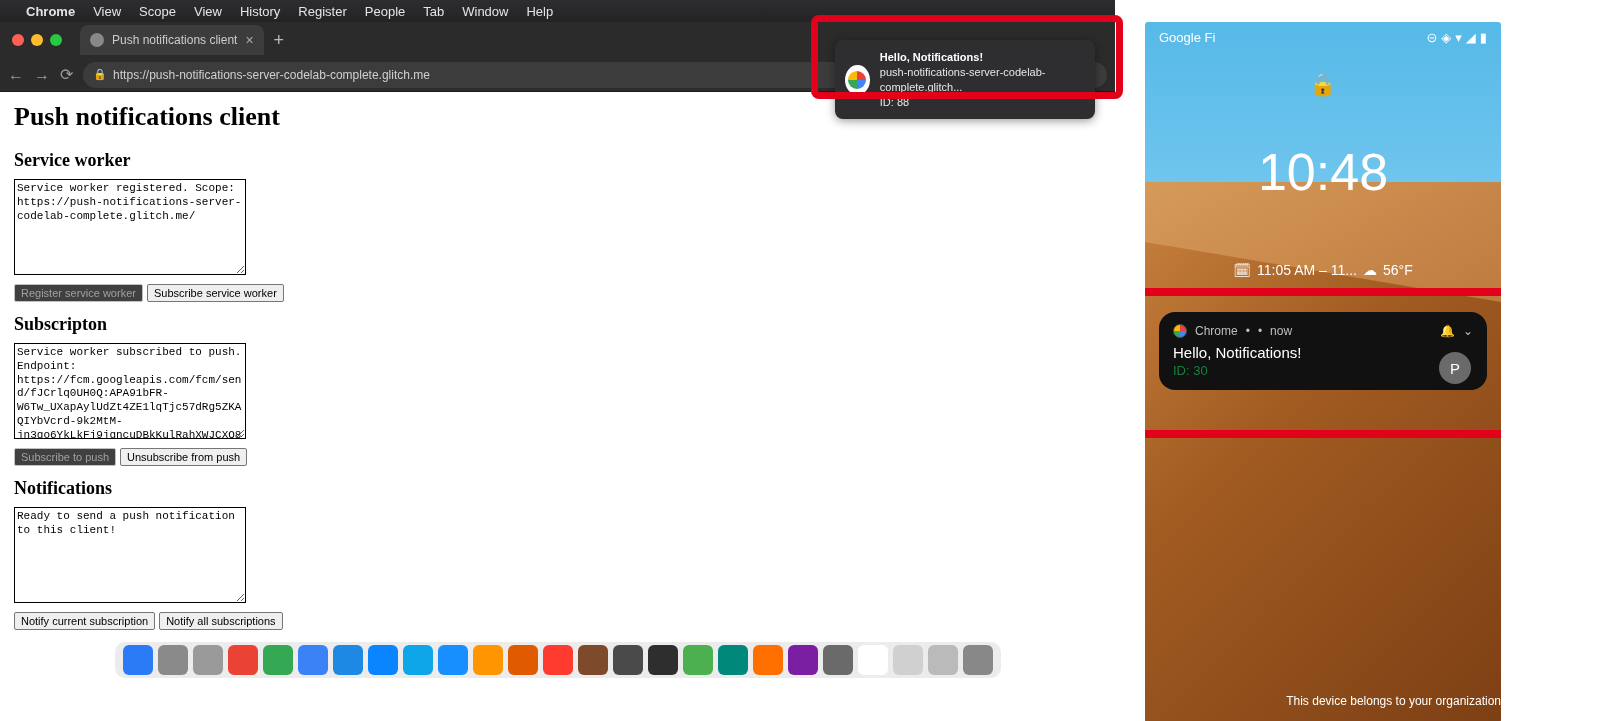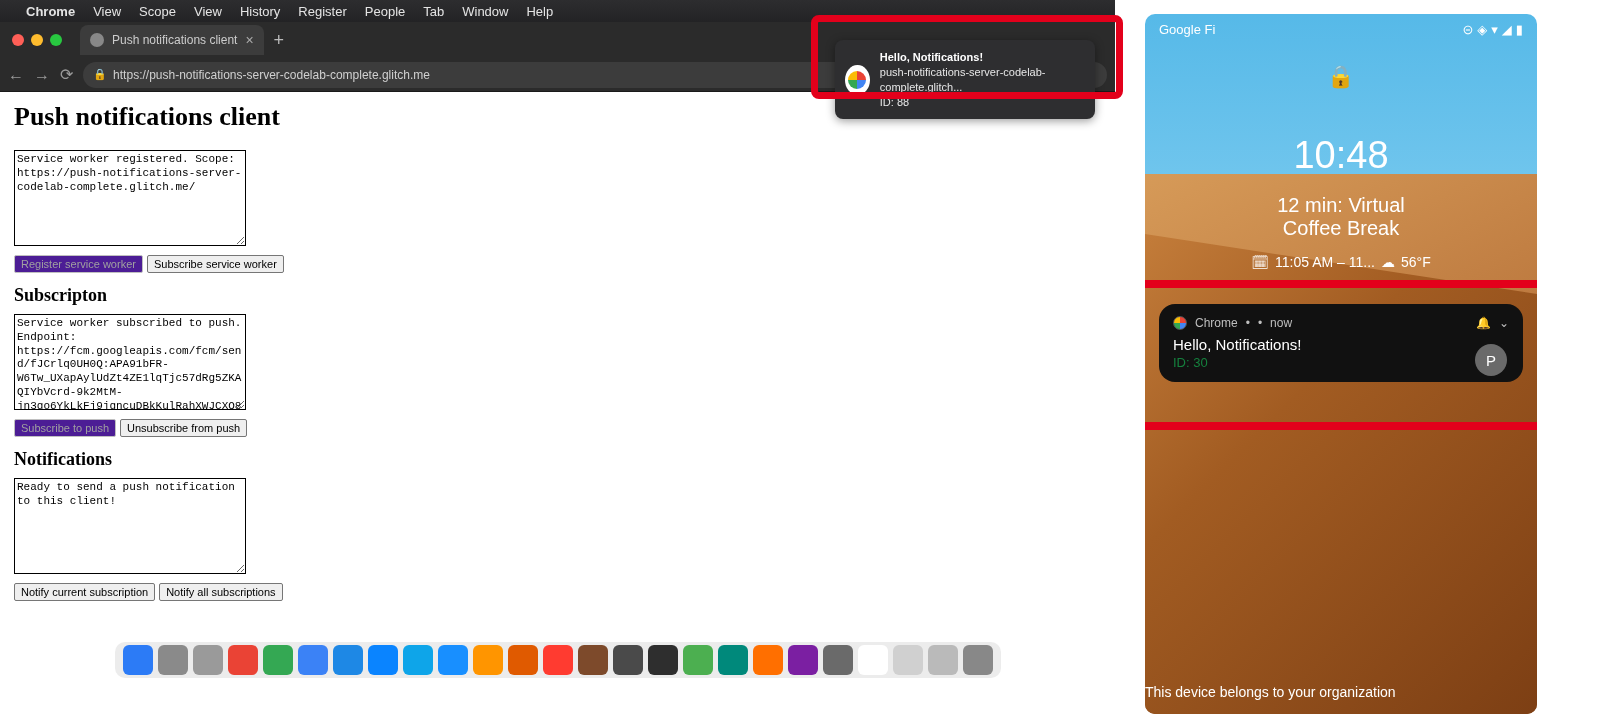--- a/index.html
+++ b/index.html
@@ -26,49 +26,49 @@
 .chrome-toolbar{height:34px;background:#2b2b2b;display:flex;align-items:center;padding:0 8px;gap:10px;border-bottom:1px solid #1a1a1a;}
 .navbtn{color:#9a9a9a;font-size:16px;}
 .urlbar{flex:1;background:#3c3c3c;color:#d0d0d0;height:26px;border-radius:13px;display:flex;align-items:center;padding:0 10px;font-size:12px;gap:6px;}
 .lock{font-size:11px;color:#9a9a9a;}
 .page-viewport{background:#fff;height:calc(680px - 22px - 36px - 34px - 40px);overflow:hidden;padding:10px 14px;font-family:"Times New Roman",serif;color:#000;}
 .page-viewport h1{font-size:26px;font-weight:bold;margin-bottom:18px;}
 .page-viewport h2{font-size:18px;font-weight:bold;margin:12px 0 8px;}
 .sw-textarea{font-family:"Courier New",monospace;font-size:11px;width:232px;height:96px;resize:both;padding:2px;border:1px solid #000000;line-height:1.25;overflow:auto;}
 .btn-row{margin-top:4px;}
 .btn{font-family:Arial,sans-serif;font-size:11px;padding:2px 6px;background:#efefef;border:1px solid #767676;border-radius:2px;}
-.btn[disabled]{color:#a0a0a0;border-color:#c0c0c0;background:#4c1d95;}
+.btn[disabled]{color:#a0a0a0;border-color:#c0c0c0;background:#404040;}
 .dock{position:absolute;bottom:0;left:0;right:0;height:40px;display:flex;justify-content:center;align-items:center;gap:5px;}
 .dock-bg{background:rgba(200,200,200,0.35);border-radius:10px;padding:3px 8px;display:flex;gap:5px;align-items:center;}
 .dock-icon{width:30px;height:30px;border-radius:6px;display:inline-block;}
 .desktop-highlight{position:absolute;border:7px solid #e3001b;border-radius:8px;top:15px;right:-8px;width:312px;height:84px;pointer-events:none;}
 .toast{position:absolute;top:40px;right:20px;width:260px;background:#2e2e30;border-radius:8px;box-shadow:0 2px 10px rgba(0,0,0,.4);display:flex;align-items:center;padding:10px;gap:10px;}
 .toast .cicon{width:30px;height:30px;border-radius:50%;background:#fff;display:flex;align-items:center;justify-content:center;}
 .toast .cicon .inner{width:18px;height:18px;border-radius:50%;background:conic-gradient(#ea4335 0 90deg,#4285f4 90deg 180deg,#34a853 180deg 270deg,#fbbc05 270deg 360deg);}
 .toast-text{color:#e6e6e6;font-size:11px;line-height:1.35;font-family:-apple-system,sans-serif;}
 .toast-text .t-title{font-weight:600;color:#fff;}
 
-.phone-pane{width:392px;height:700px;position:relative;background:linear-gradient(to bottom,#56b9e8 0%, #6fc5ed 23%, #b3702f 23%, #c47f38 30%, #a75f22 55%, #8b4a1c 100%);border-radius:10px;overflow:hidden;margin-top:14px;}
+.phone-pane{width:356px;height:700px;position:relative;background:linear-gradient(to bottom,#56b9e8 0%, #6fc5ed 23%, #b3702f 23%, #c47f38 30%, #a75f22 55%, #8b4a1c 100%);border-radius:3px;overflow:hidden;margin-top:22px;}
 .dune{position:absolute;left:0;right:0;top:160px;bottom:0;background:linear-gradient(135deg,#c9823e 0%,#a25c22 40%,#7d3f14 100%);}
 .dune2{position:absolute;left:0;right:0;top:160px;height:200px;background:linear-gradient(to bottom right,#d69a58 0%,#b8733a 100%);clip-path:polygon(0 0,100% 0,100% 60%,0 30%);}
 .phone-statusbar{position:relative;height:30px;display:flex;align-items:center;justify-content:space-between;padding:0 14px;color:#fff;font-size:13px;z-index:5;}
 .phone-statusbar .right{display:flex;gap:4px;align-items:center;font-size:13px;}
 .lock-icon{position:absolute;left:0;right:0;top:50px;text-align:center;color:#fff;font-size:22px;z-index:5;}
-.clock{position:absolute;left:0;right:0;top:120px;text-align:center;color:#fff;font-size:38px;font-weight:400;z-index:5;}
+.clock{position:absolute;left:0;right:0;top:120px;text-align:center;color:#fff;font-size:52px;font-weight:400;z-index:5;}
 .calendar-line{position:absolute;left:0;right:0;top:180px;text-align:center;color:#fff;font-size:20px;z-index:5;}
 .weather-line{position:absolute;left:0;right:0;top:240px;text-align:center;color:#fff;font-size:14px;z-index:5;display:flex;justify-content:center;gap:6px;align-items:center;}
 .phone-highlight{position:absolute;border:8px solid #e3001b;border-radius:8px;top:266px;left:-18px;right:-18px;height:150px;z-index:6;pointer-events:none;}
 .android-notif{position:absolute;top:290px;left:14px;right:14px;background:#111;border-radius:16px;padding:12px 14px;z-index:5;color:#ddd;font-size:13px;}
 .android-notif .row1{display:flex;align-items:center;gap:8px;font-size:12px;color:#bfbfbf;}
 .android-notif .row1 .aicon{width:14px;height:14px;border-radius:50%;background:conic-gradient(#ea4335 0 90deg,#4285f4 90deg 180deg,#34a853 180deg 270deg,#fbbc05 270deg 360deg);border:1px solid #555;}
 .android-notif .row1 .bell{margin-left:auto;}
 .android-notif .ntitle{color:#fff;font-size:15px;margin-top:6px;}
 .android-notif .nbody{color:#15803d;font-size:13px;margin-top:2px;}
 .android-notif .avatar{position:absolute;right:16px;top:40px;width:32px;height:32px;border-radius:50%;background:#6a6a6a;color:#fff;display:flex;align-items:center;justify-content:center;font-size:15px;}
-.phone-footer{position:absolute;bottom:14px;left:0;right:0;text-align:left;color:#fff;font-size:14px;z-index:5;}
+.phone-footer{position:absolute;bottom:14px;left:0;right:0;text-align:right;color:#fff;font-size:12px;z-index:5;}
 </style>
 </head>
 <body>
 
 <div class="desktop-pane">
   <div class="mac-menubar">
     <span class="apple"></span>
     <span class="bold">Chrome</span>
     <span>View</span>
     <span>Scope</span>
@@ -101,20 +101,21 @@
     <span class="navbtn">⟳</span>
     <div class="urlbar">
       <span class="lock">🔒</span>
       <span>https://push-notifications-server-codelab-complete.glitch.me</span>
     </div>
   </div>
 
   <div class="page-viewport">
     <h1>Push notifications client</h1>
 
+    <h2>Service worker</h2>
     <textarea class="sw-textarea" style="">Service worker registered. Scope:
 https://push-notifications-server-codelab-complete.glitch.me/</textarea>
     <div class="btn-row">
       <button class="btn" disabled="">Register service worker</button>
       <button class="btn">Subscribe service worker</button>
     </div>
 
     <h2>Subscripton</h2>
     <textarea class="sw-textarea" style="">Service worker subscribed to push.
 Endpoint:
@@ -183,24 +184,20 @@
     <span class="right">
       <span>⊝</span>
       <span>◈</span>
       <span>▾</span>
       <span>◢</span>
       <span>▮</span>
     </span>
   </div>
   <div class="lock-icon">🔒</div>
   <div class="clock">10:48</div>
-  <div class="calendar-line">
-    <div>12 min:  Virtual</div>
-    <div>Coffee Break</div>
-  </div>
   <div class="weather-line">
     <span>🗓</span>
     <span>11:05 AM – 11...</span>
     <span>☁</span>
     <span>56°F</span>
   </div>
 
   <div class="android-notif">
     <div class="row1">
       <span class="aicon"></span>

